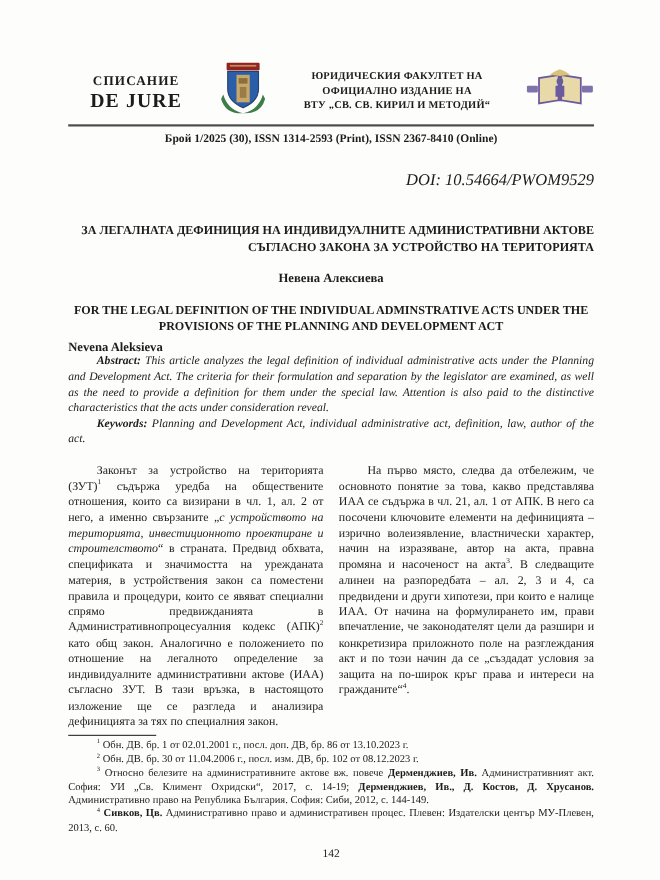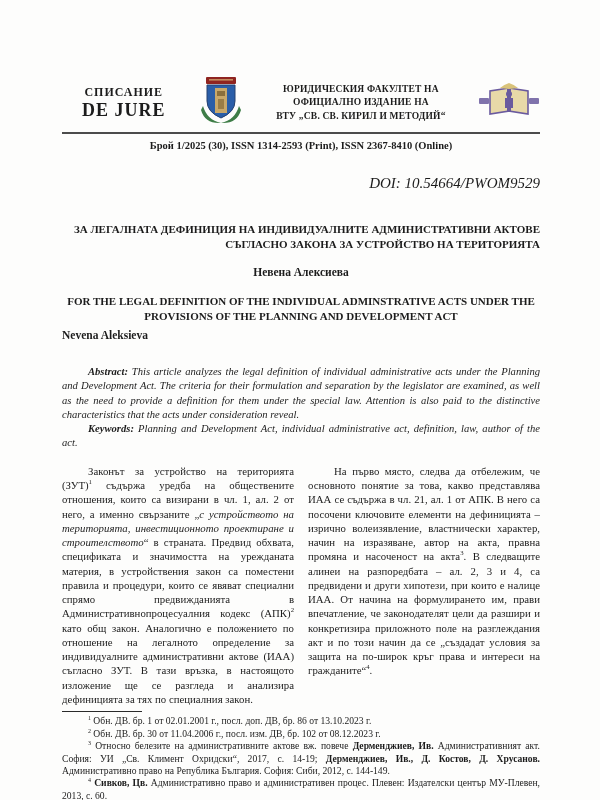--- a/index.html
+++ b/index.html
@@ -1,40 +1,40 @@
 <!DOCTYPE html>
 <html><head>
 <meta charset="utf-8">
 <style>
   * { margin: 0; padding: 0; box-sizing: border-box; }
   html, body { background: #e8e8e8; }
   body { width: 600px; font-family: "Liberation Serif", "DejaVu Serif", serif; }
   .page {
     width: 600px; height: 800px; background: #fdfdfc; color: #1c1c1c;
-    padding: 76px 60px 0 62px; overflow: hidden; position: relative;
+    padding: 56px 60px 0 62px; overflow: hidden; position: relative;
   }
   
   .masthead {
     display: flex; align-items: center; justify-content: space-between;
     border-bottom: 2.5px solid #4c4c4c; padding-bottom: 2px;
   }
   .journal-name { text-align: center; padding-left: 20px; }
   .journal-name .jn1 { font-size: 12px; font-weight: bold; letter-spacing: 1px; }
   .journal-name .jn2 { font-size: 18px; font-weight: bold; letter-spacing: 1px; }
   .official-lines { text-align: center; font-size: 9.5px; font-weight: bold; line-height: 1.4; letter-spacing: 0.2px; }
   .logo { flex: 0 0 auto; }
   .issue-line { text-align: center; font-weight: bold; font-size: 10.5px; margin-top: 6px; }
   
   .doi { text-align: right; font-style: italic; font-size: 15px; margin-top: 24px; }
   .title-bg { text-align: right; font-weight: bold; font-size: 11px; line-height: 1.35; margin-top: 30px; }
   .author-bg { text-align: center; font-weight: bold; font-size: 11.5px; margin-top: 14px; }
   .title-en { text-align: center; font-weight: bold; font-size: 11px; line-height: 1.35; margin-top: 16px; }
   .author-en { text-align: left; font-weight: bold; font-size: 11.5px; margin-top: 6px; }
   
-  .abstract-block { margin-top: 24px; font-size: 10.6px; line-height: 1.33; text-align: justify; }
+  .abstract-block { font-size: 10.6px; line-height: 1.33; text-align: justify; }
   .abstract-block p { text-indent: 26px; }
   
   .columns { display: flex; gap: 14px; margin-top: 14px; }
   .col { flex: 1 1 0; font-size: 10.8px; line-height: 1.32; text-align: justify; }
   .col p { text-indent: 26px; }
   sup { font-size: 0.62em; vertical-align: super; line-height: 0; }
   .i { font-style: italic; }
   .b { font-weight: bold; }
   .bi { font-weight: bold; font-style: italic; }
   

